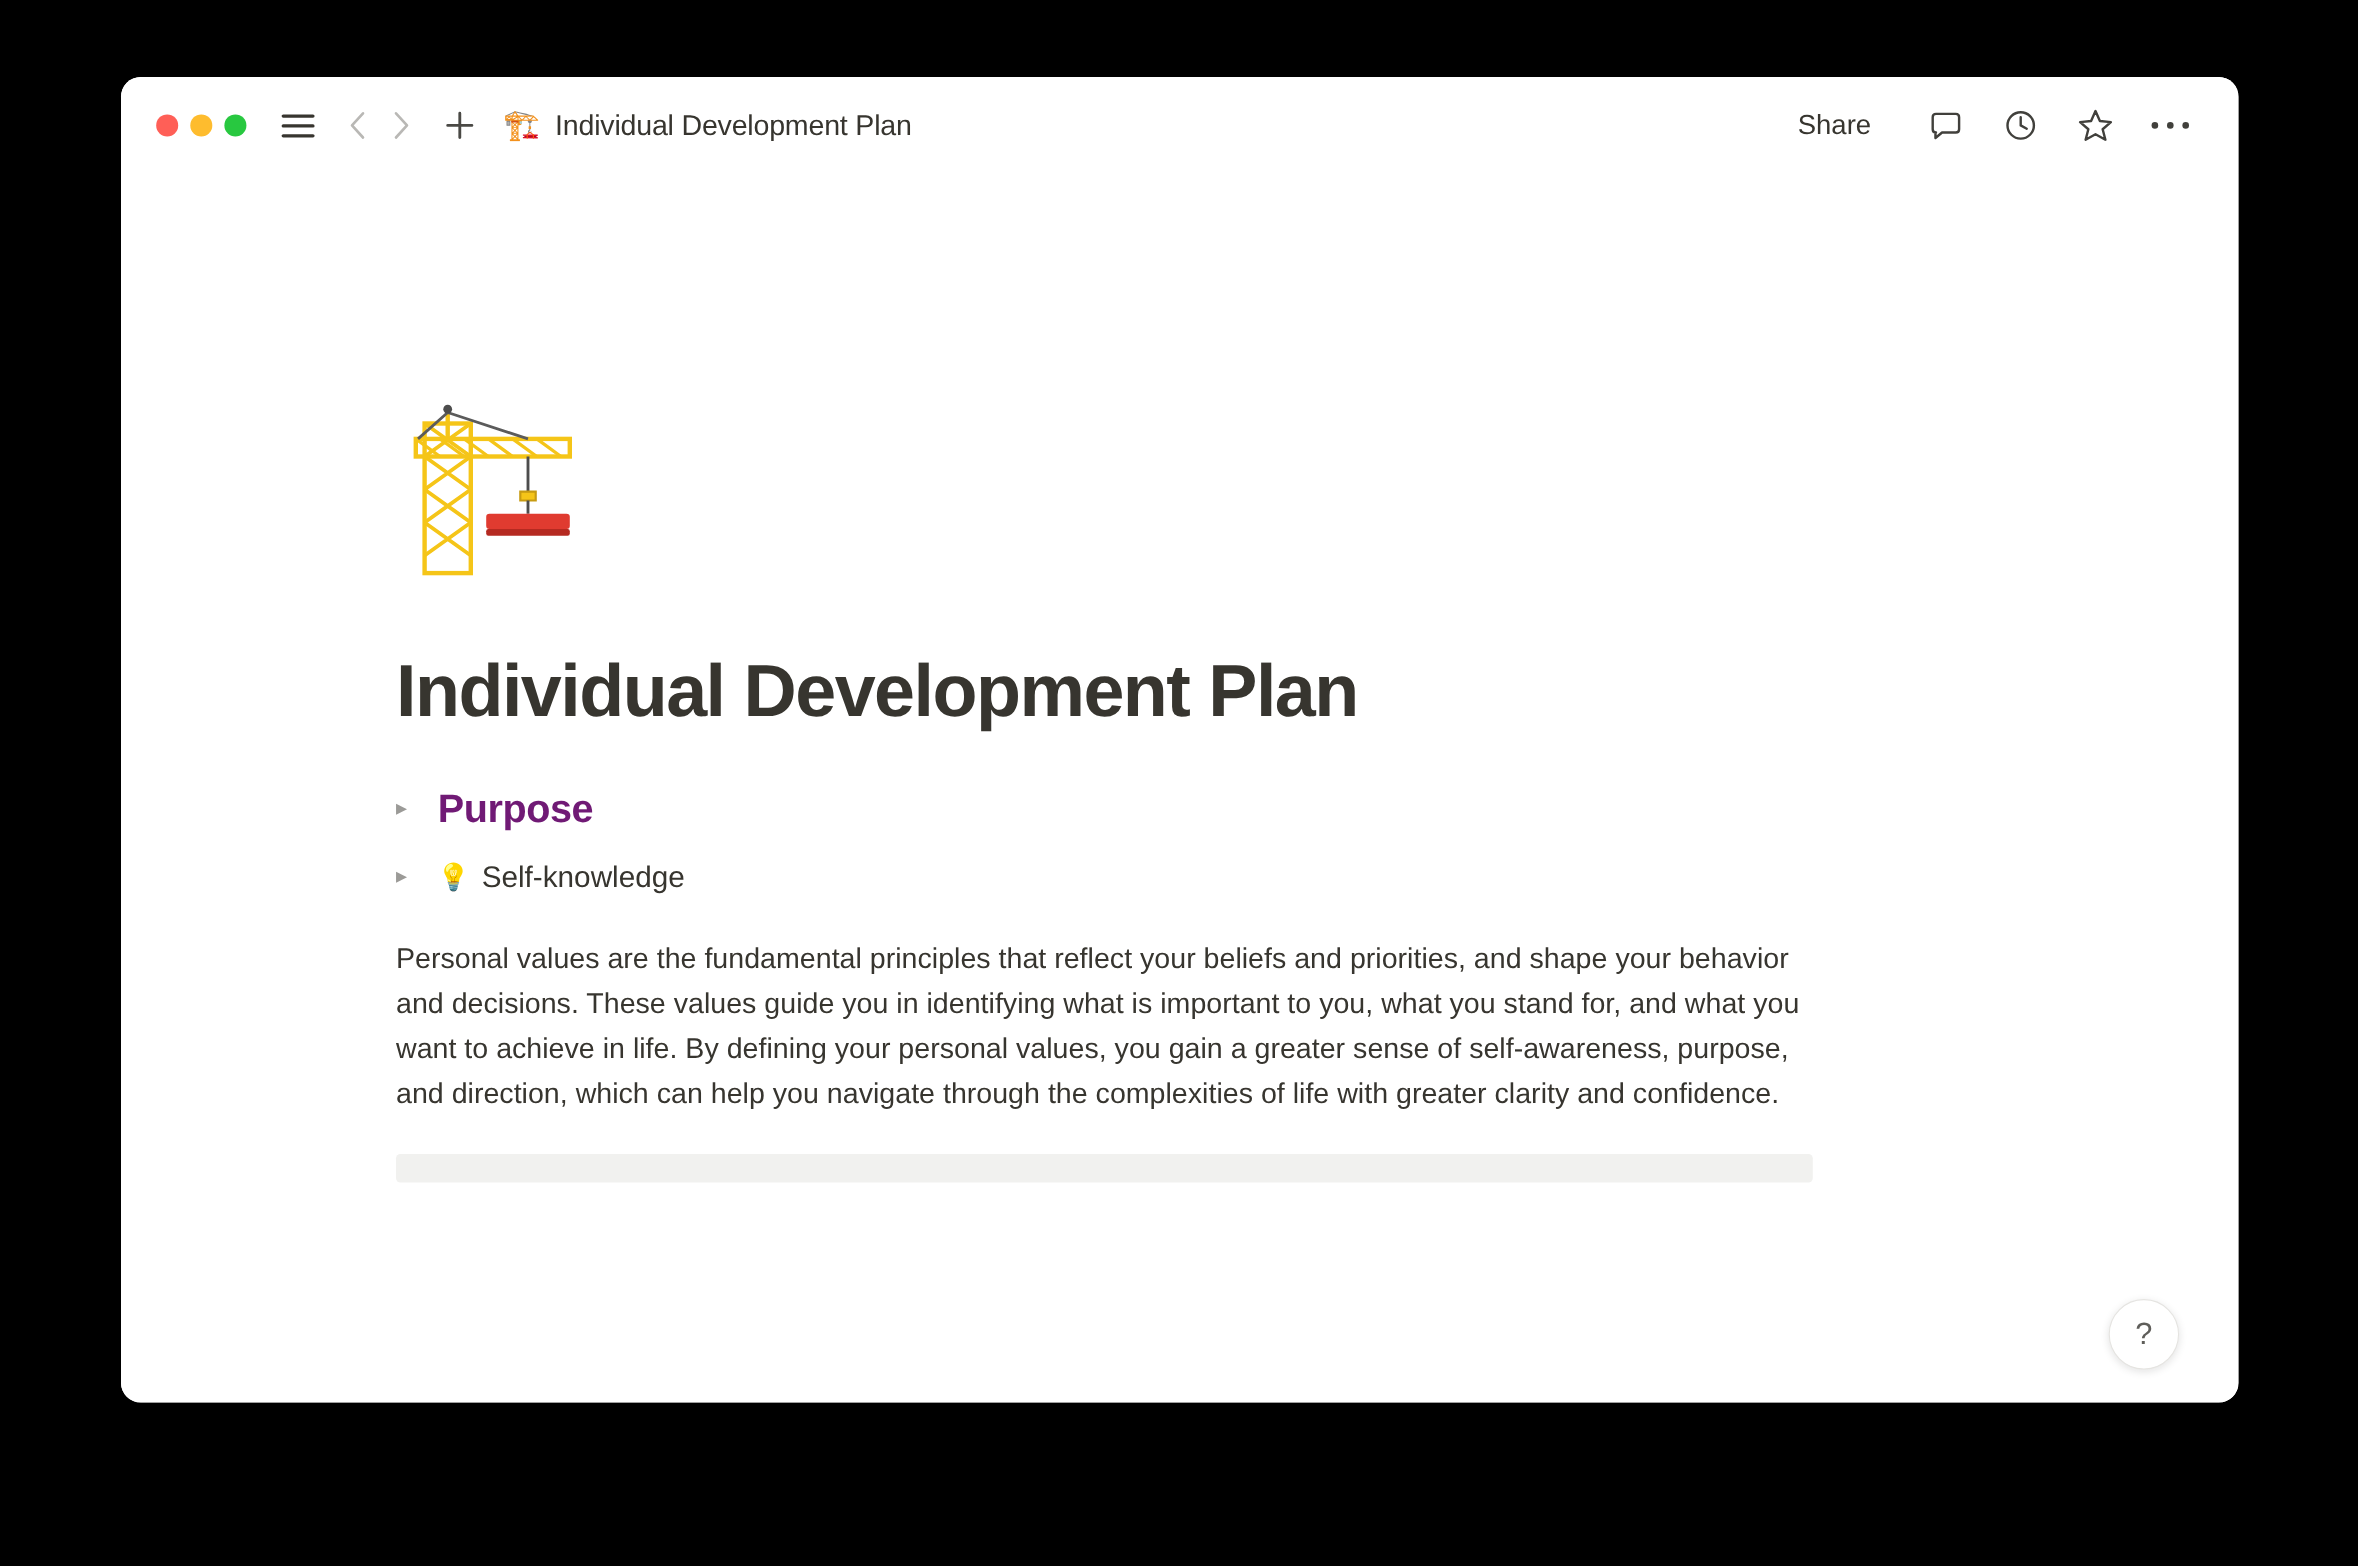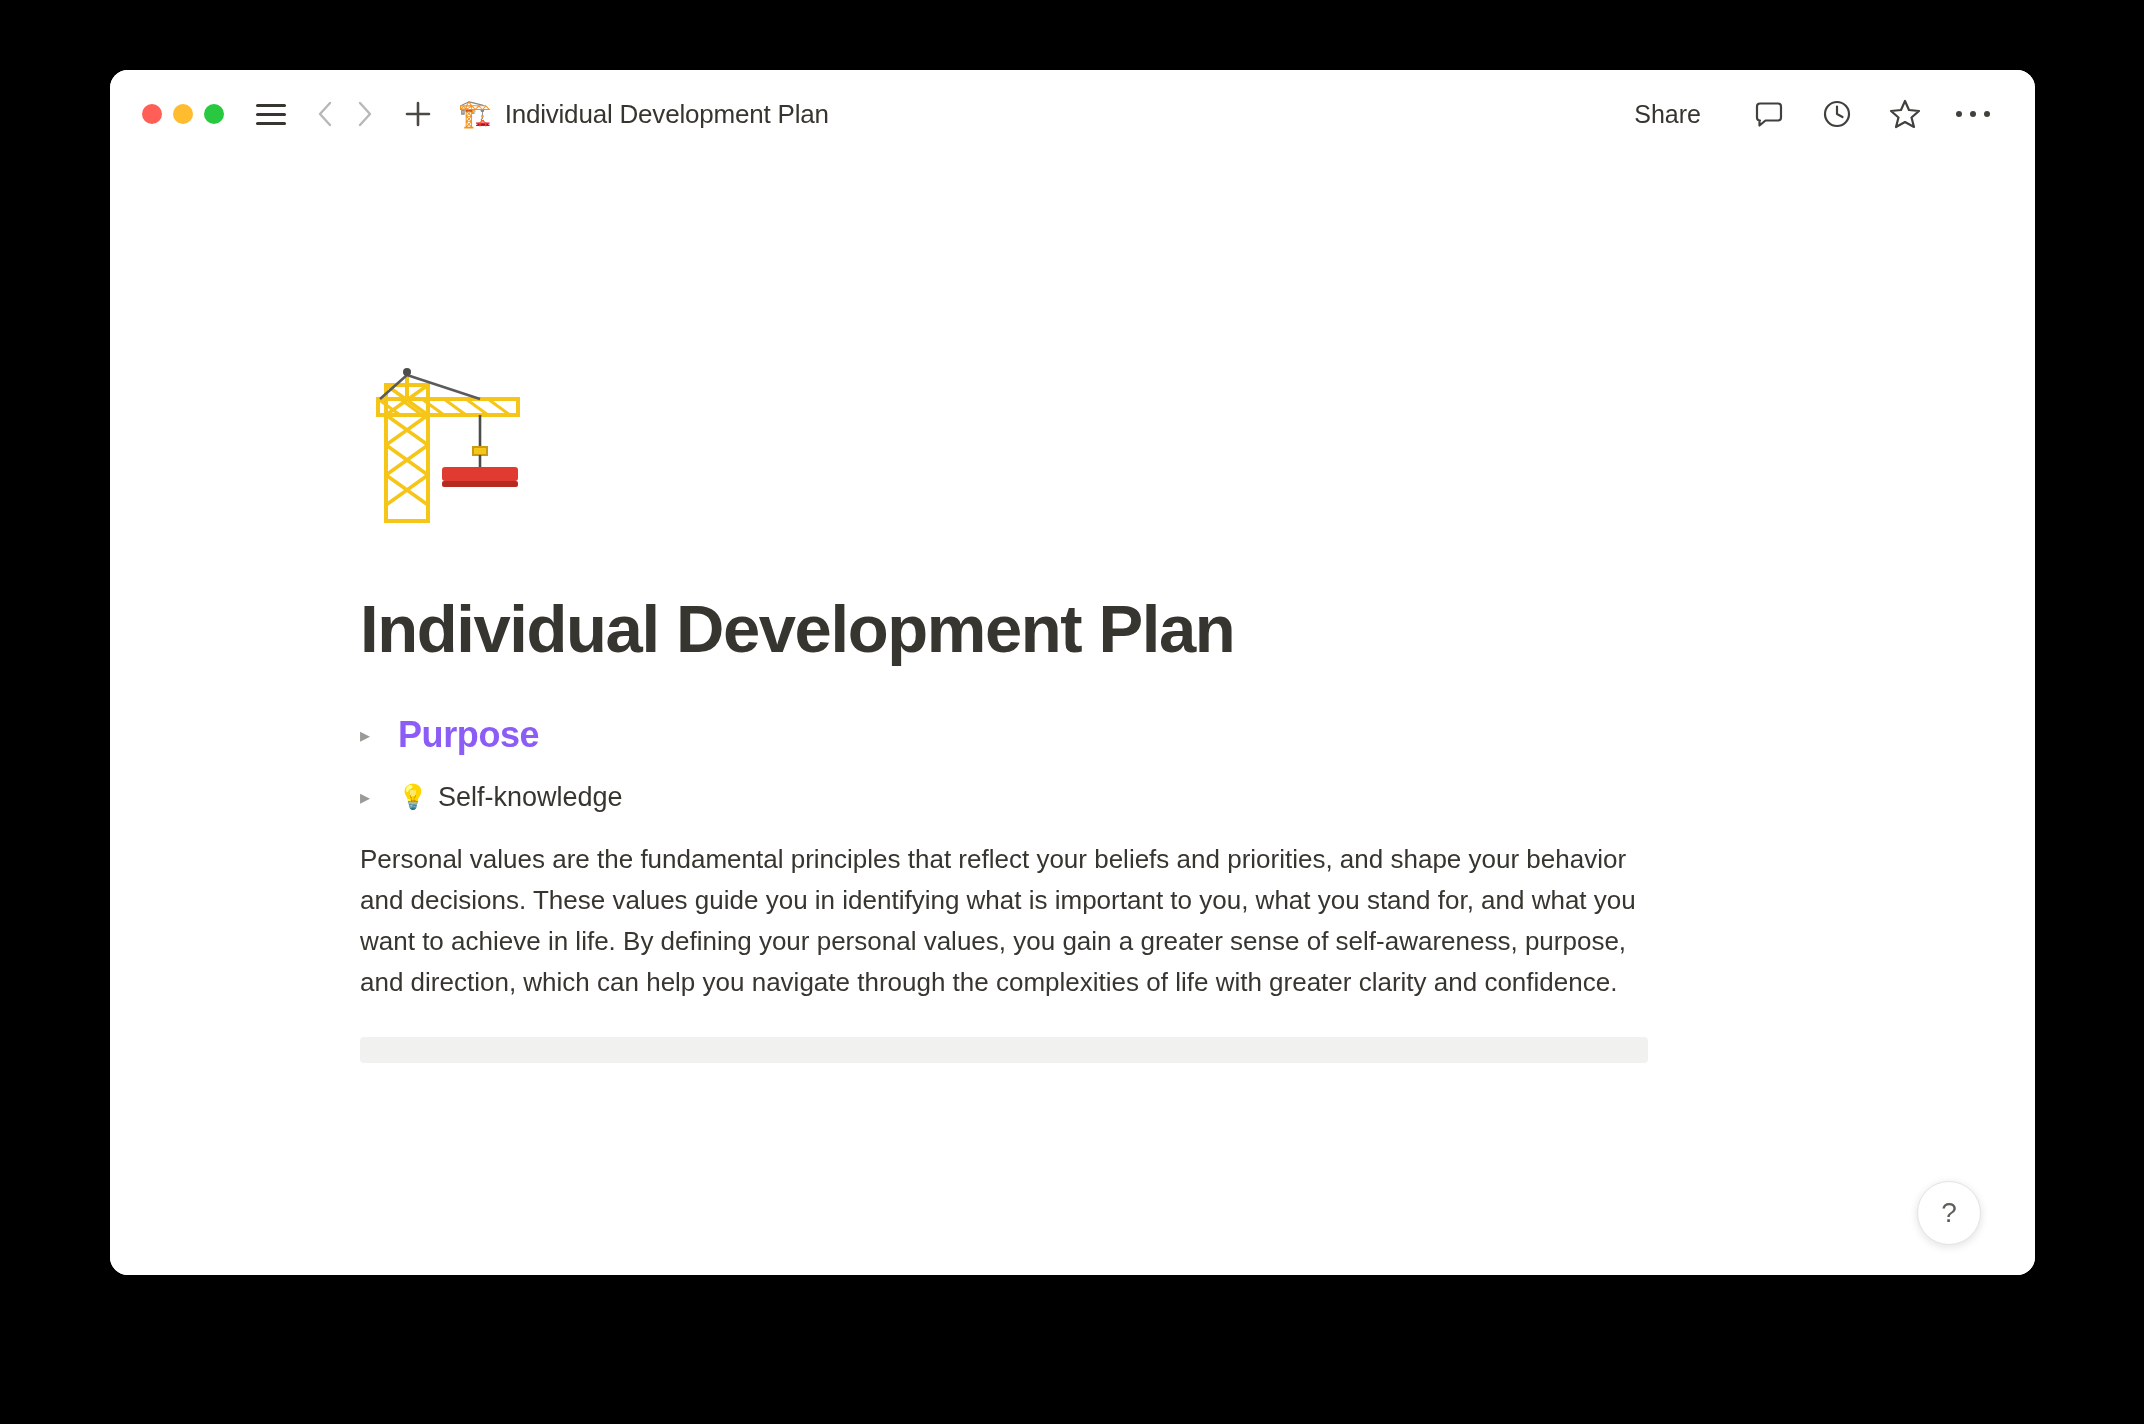--- a/index.html
+++ b/index.html
@@ -169,21 +169,21 @@
     color: #9b9a97;
     font-size: 20px;
     line-height: 1;
     flex: none;
     text-align: left;
     margin-right: 6px;
   }
   .toggle-h2 {
     font-size: 36px;
     font-weight: bold;
-    color: #8b5cf6;
+    color: #701a75;
     letter-spacing: -0.4px;
   }
 
   #heading-who {
     margin-top: 54px;
     font-size: 36px;
     font-weight: bold;
     color: #37352f;
     letter-spacing: -0.4px;
   }
@@ -195,21 +195,21 @@
     font-size: 24px;
     margin-right: 10px;
   }
   .toggle-h3 {
     font-size: 27px;
     font-weight: normal;
     color: #37352f;
   }
 
   #paragraph {
-    margin-top: 26px;
+    margin-top: 38px;
     font-size: 26px;
     line-height: 1.58;
     color: #37352f;
     width: 1288px;
   }
 
   #bottom-block {
     margin-top: 34px;
     width: 1288px;
     height: 26px;

